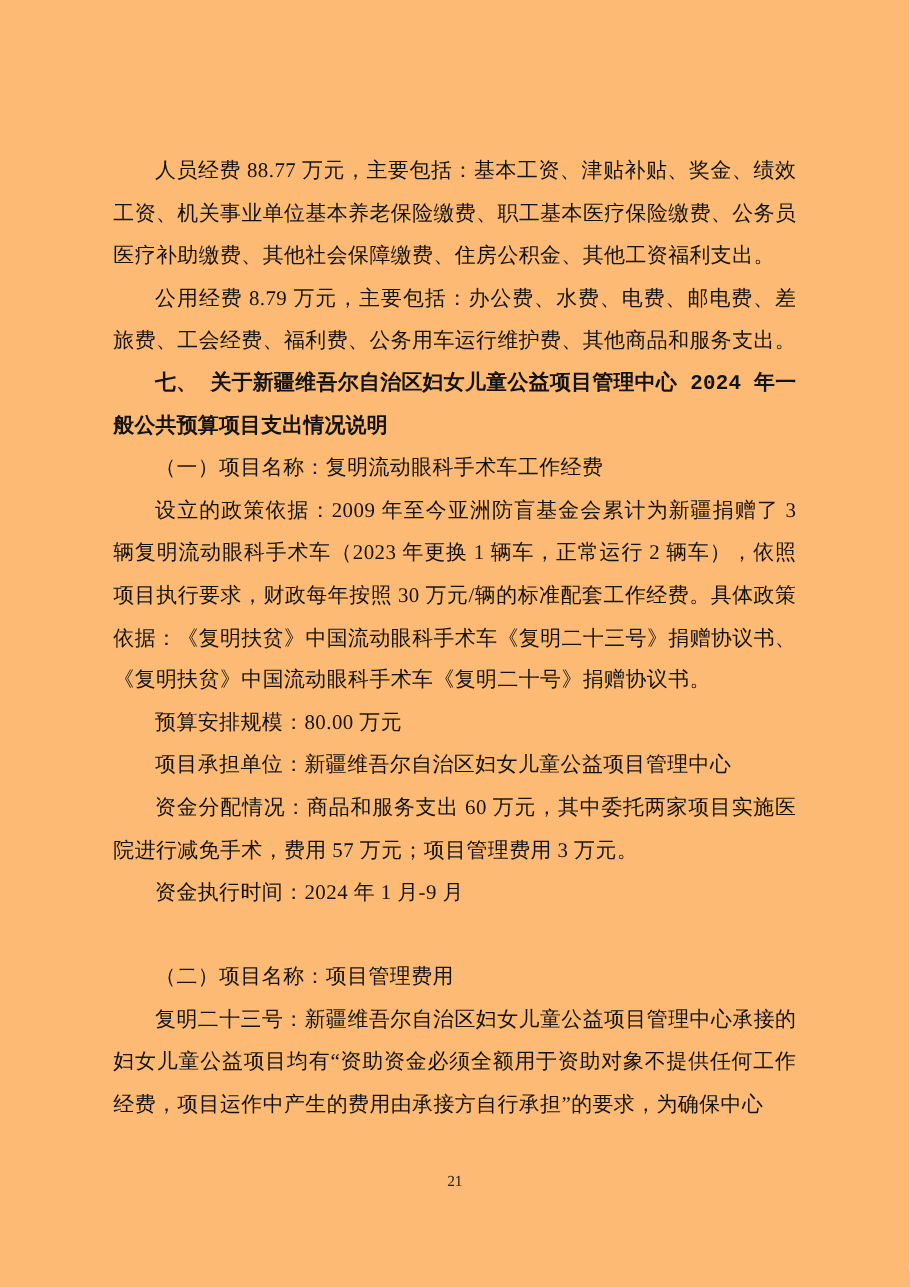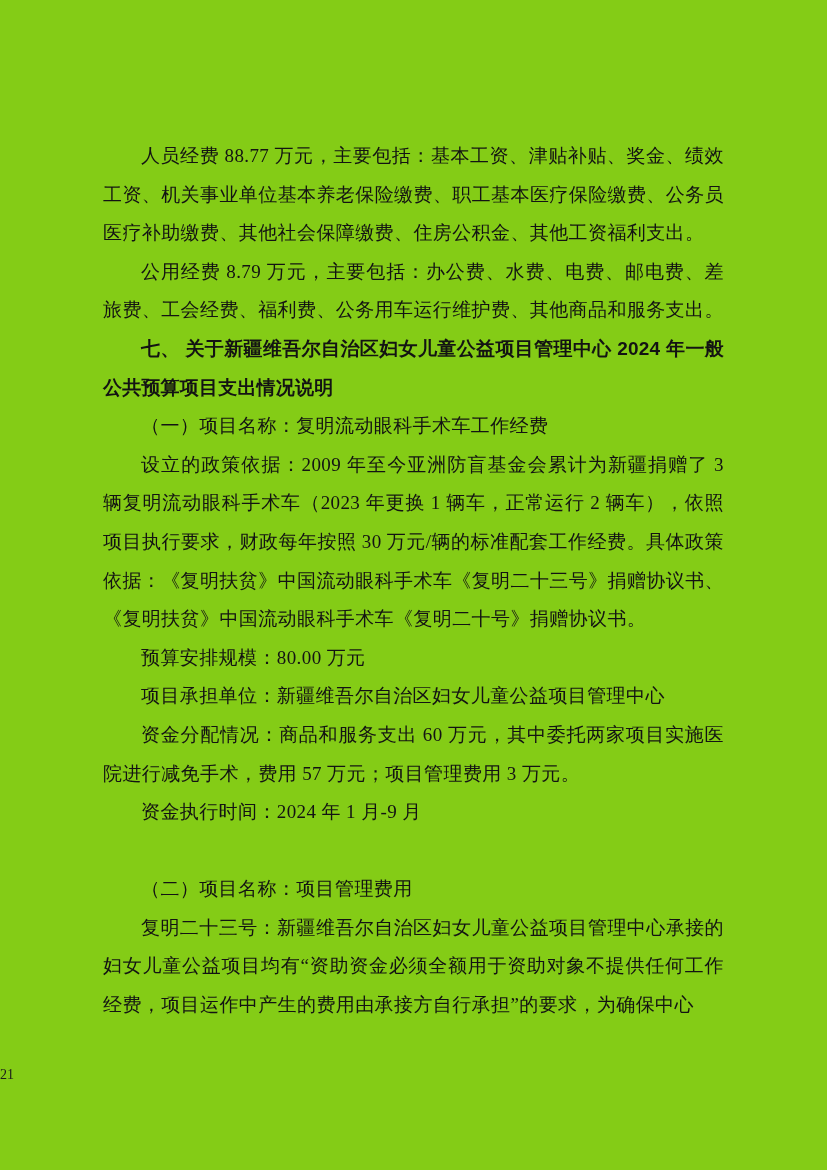--- a/index.html
+++ b/index.html
@@ -4,21 +4,21 @@
 <style>
   html, body {
     margin: 0;
     padding: 0;
     background: #ffffff;
   }
   .page {
     position: relative;
     width: 827px;
     height: 1170px;
-    background: #84cc16;
+    background: #fdba74;
     overflow: hidden;
     font-family: "Liberation Serif", "DejaVu Serif", serif;
   }
   .content {
     position: absolute;
     left: 103px;
     top: 137px;
     width: 621px;
   }
   .para {
@@ -27,32 +27,32 @@
     line-height: 38.6px;
     color: #131313;
     text-align: justify;
     text-justify: inter-ideograph;
     text-indent: 2em;
     letter-spacing: 0.4px;
     word-break: break-all;
   }
   .para.heading {
     font-weight: 700;
-    font-family: Liberation Sans, sans-serif;
+    font-family: Liberation Mono, monospace;
     letter-spacing: 0.2px;
   }
   .blank-line {
     height: 38.6px;
   }
   .page-number {
     position: absolute;
     top: 1066px;
     left: 0;
     width: 100%;
-    text-align: left;
+    text-align: center;
     font-size: 14px;
     line-height: 18px;
     color: #1c1c1c;
     font-family: "Liberation Serif", "DejaVu Serif", serif;
   }
 </style>
 </head>
 <body>
 
 <div class="page">

